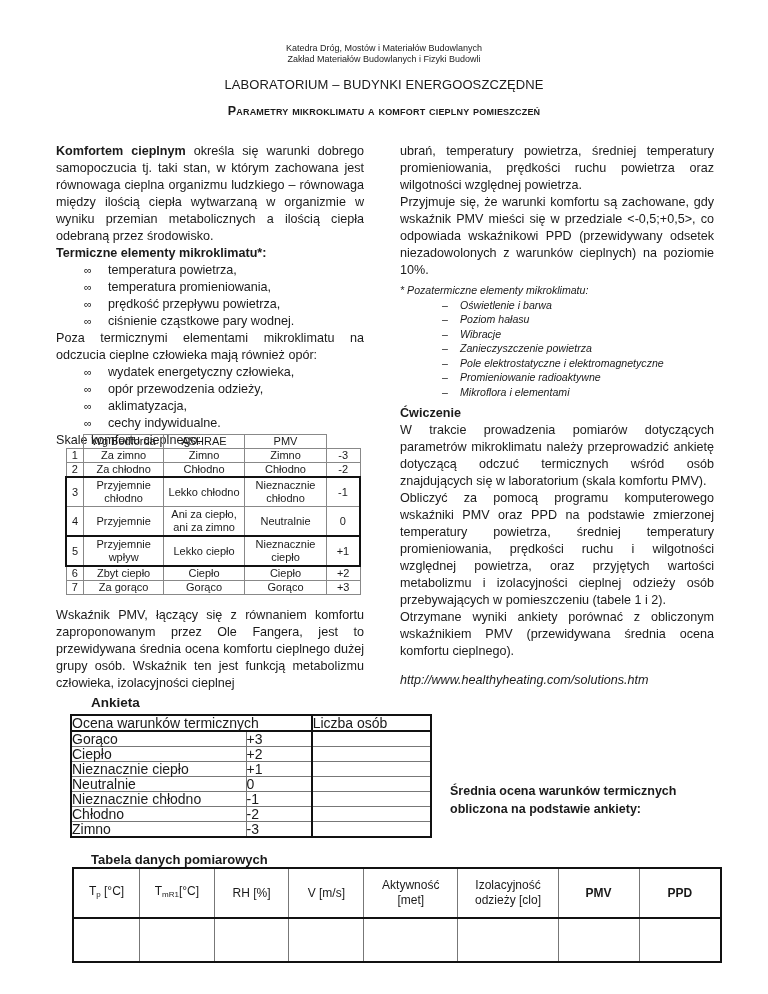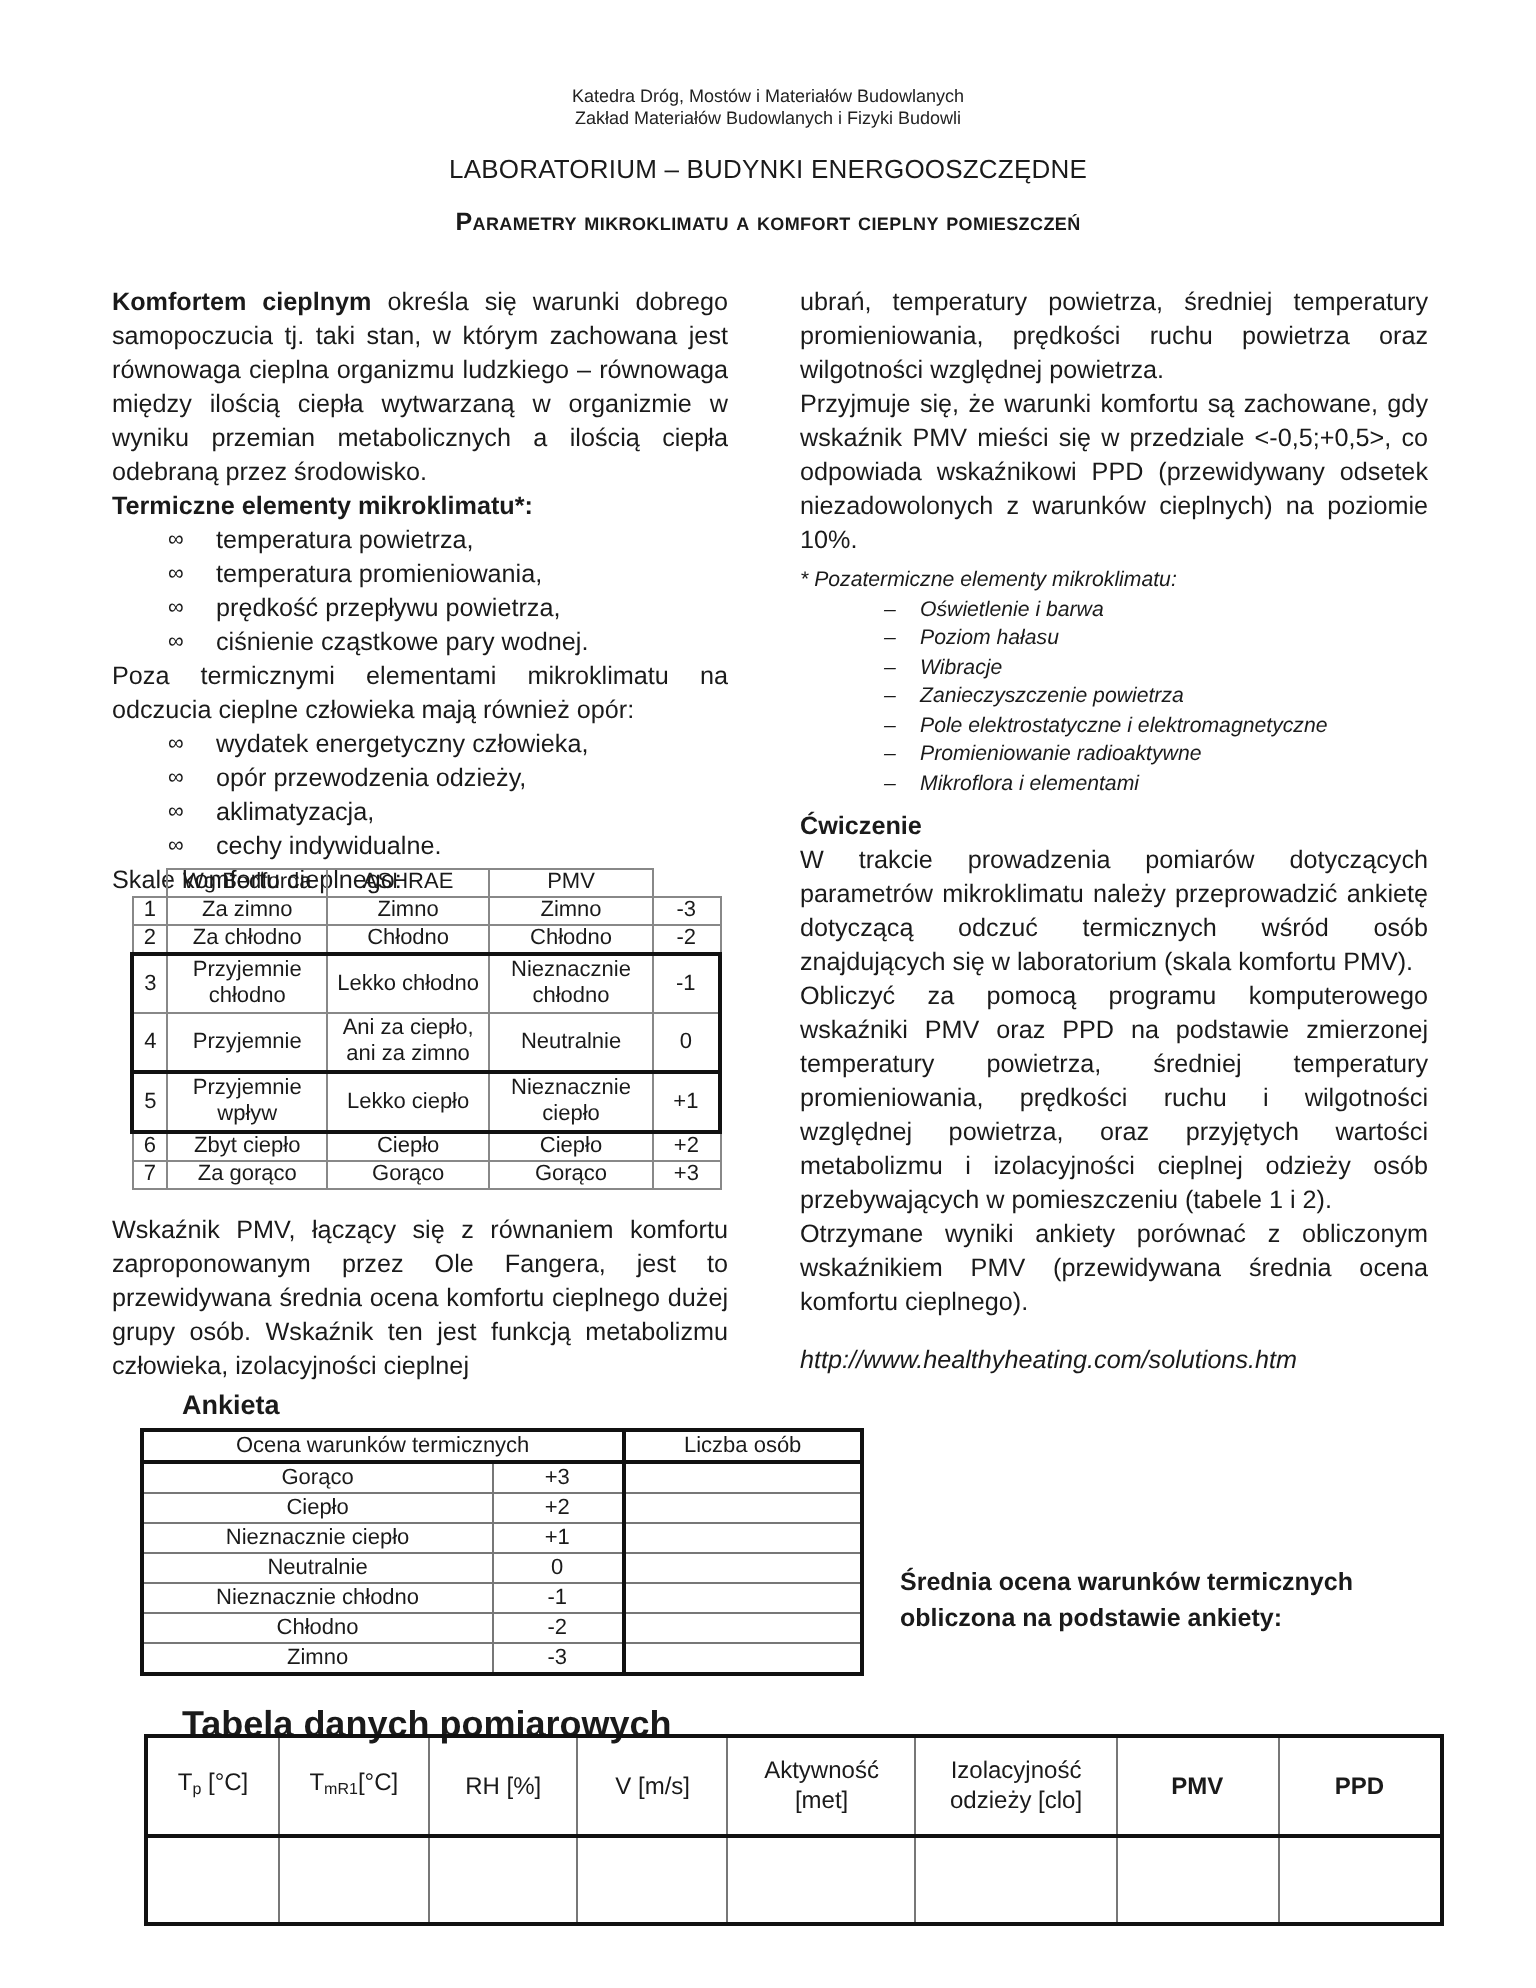--- a/index.html
+++ b/index.html
@@ -21,21 +21,21 @@
   ul.dash li .bul { position:absolute; left:42px; }
   table { border-collapse:collapse; font-family:"Liberation Sans", sans-serif;border-radius:30px; }
   .ct { font-size:11px; line-height:13px; text-align:center; }
   .ct td { border:1px solid #888; padding:0 2px; }
   .ct td.nob { border:none; }
   .ct tr.g3 td { border-top:2px solid #111; }
   .ct tr.g5 td { border-top:2px solid #111; }
   .ct tr.g6 td { border-top:2px solid #111; }
   .ct tr.g3 td.first, .ct tr.g4 td.first, .ct tr.g5 td.first { border-left:2px solid #111; }
   .ct tr.g3 td.last, .ct tr.g4 td.last, .ct tr.g5 td.last { border-right:2px solid #111; }
-  .ak { font-size:11px; line-height:14px; text-align:center; }
+  .ak { font-size:14px; line-height:14px; }
   .ak td { border:1px solid #777; height:14px; padding:0; }
   .ak .outer-l { border-left:2px solid #111; }
   .ak .outer-r { border-right:2px solid #111; }
   .ak .outer-t { border-top:2px solid #111; }
   .ak .outer-b { border-bottom:2px solid #111; }
   .ak .sep-r { border-right:2px solid #111; }
   .ak tr.head td { border-bottom:2px solid #111; }
   .mt { font-size:12px; line-height:15px; text-align:center; }
   .mt td { border:1px solid #777; }
   .mt tr.head td { height:46px; border-top:2px solid #111; border-bottom:2px solid #111; }
@@ -217,21 +217,21 @@
     <td class="outer-r outer-b"></td>
   </tr>
 </tbody>
   </table>
 
 <div class="abs b" style="left:450px; top:782px; font-size:12.5px; line-height:18px;">
   <div>Średnia ocena warunków termicznych</div>
   <div>obliczona na podstawie ankiety:</div>
 </div>
 
-<div class="abs b" style="left:91px; top:852px; font-size:18px;">Tabela danych pomiarowych</div>
+<div class="abs b" style="left:91px; top:852px; font-size:13px;">Tabela danych pomiarowych</div>
 <table class="abs mt" style="left:72px; top:867px; width:650px;">
   <colgroup>
     <col style="width:65px">
       <col style="width:73px">
       <col style="width:73px">
       <col style="width:73px">
     <col style="width:92px">
       <col style="width:98px">
       <col style="width:79px">
       <col style="width:80px">

